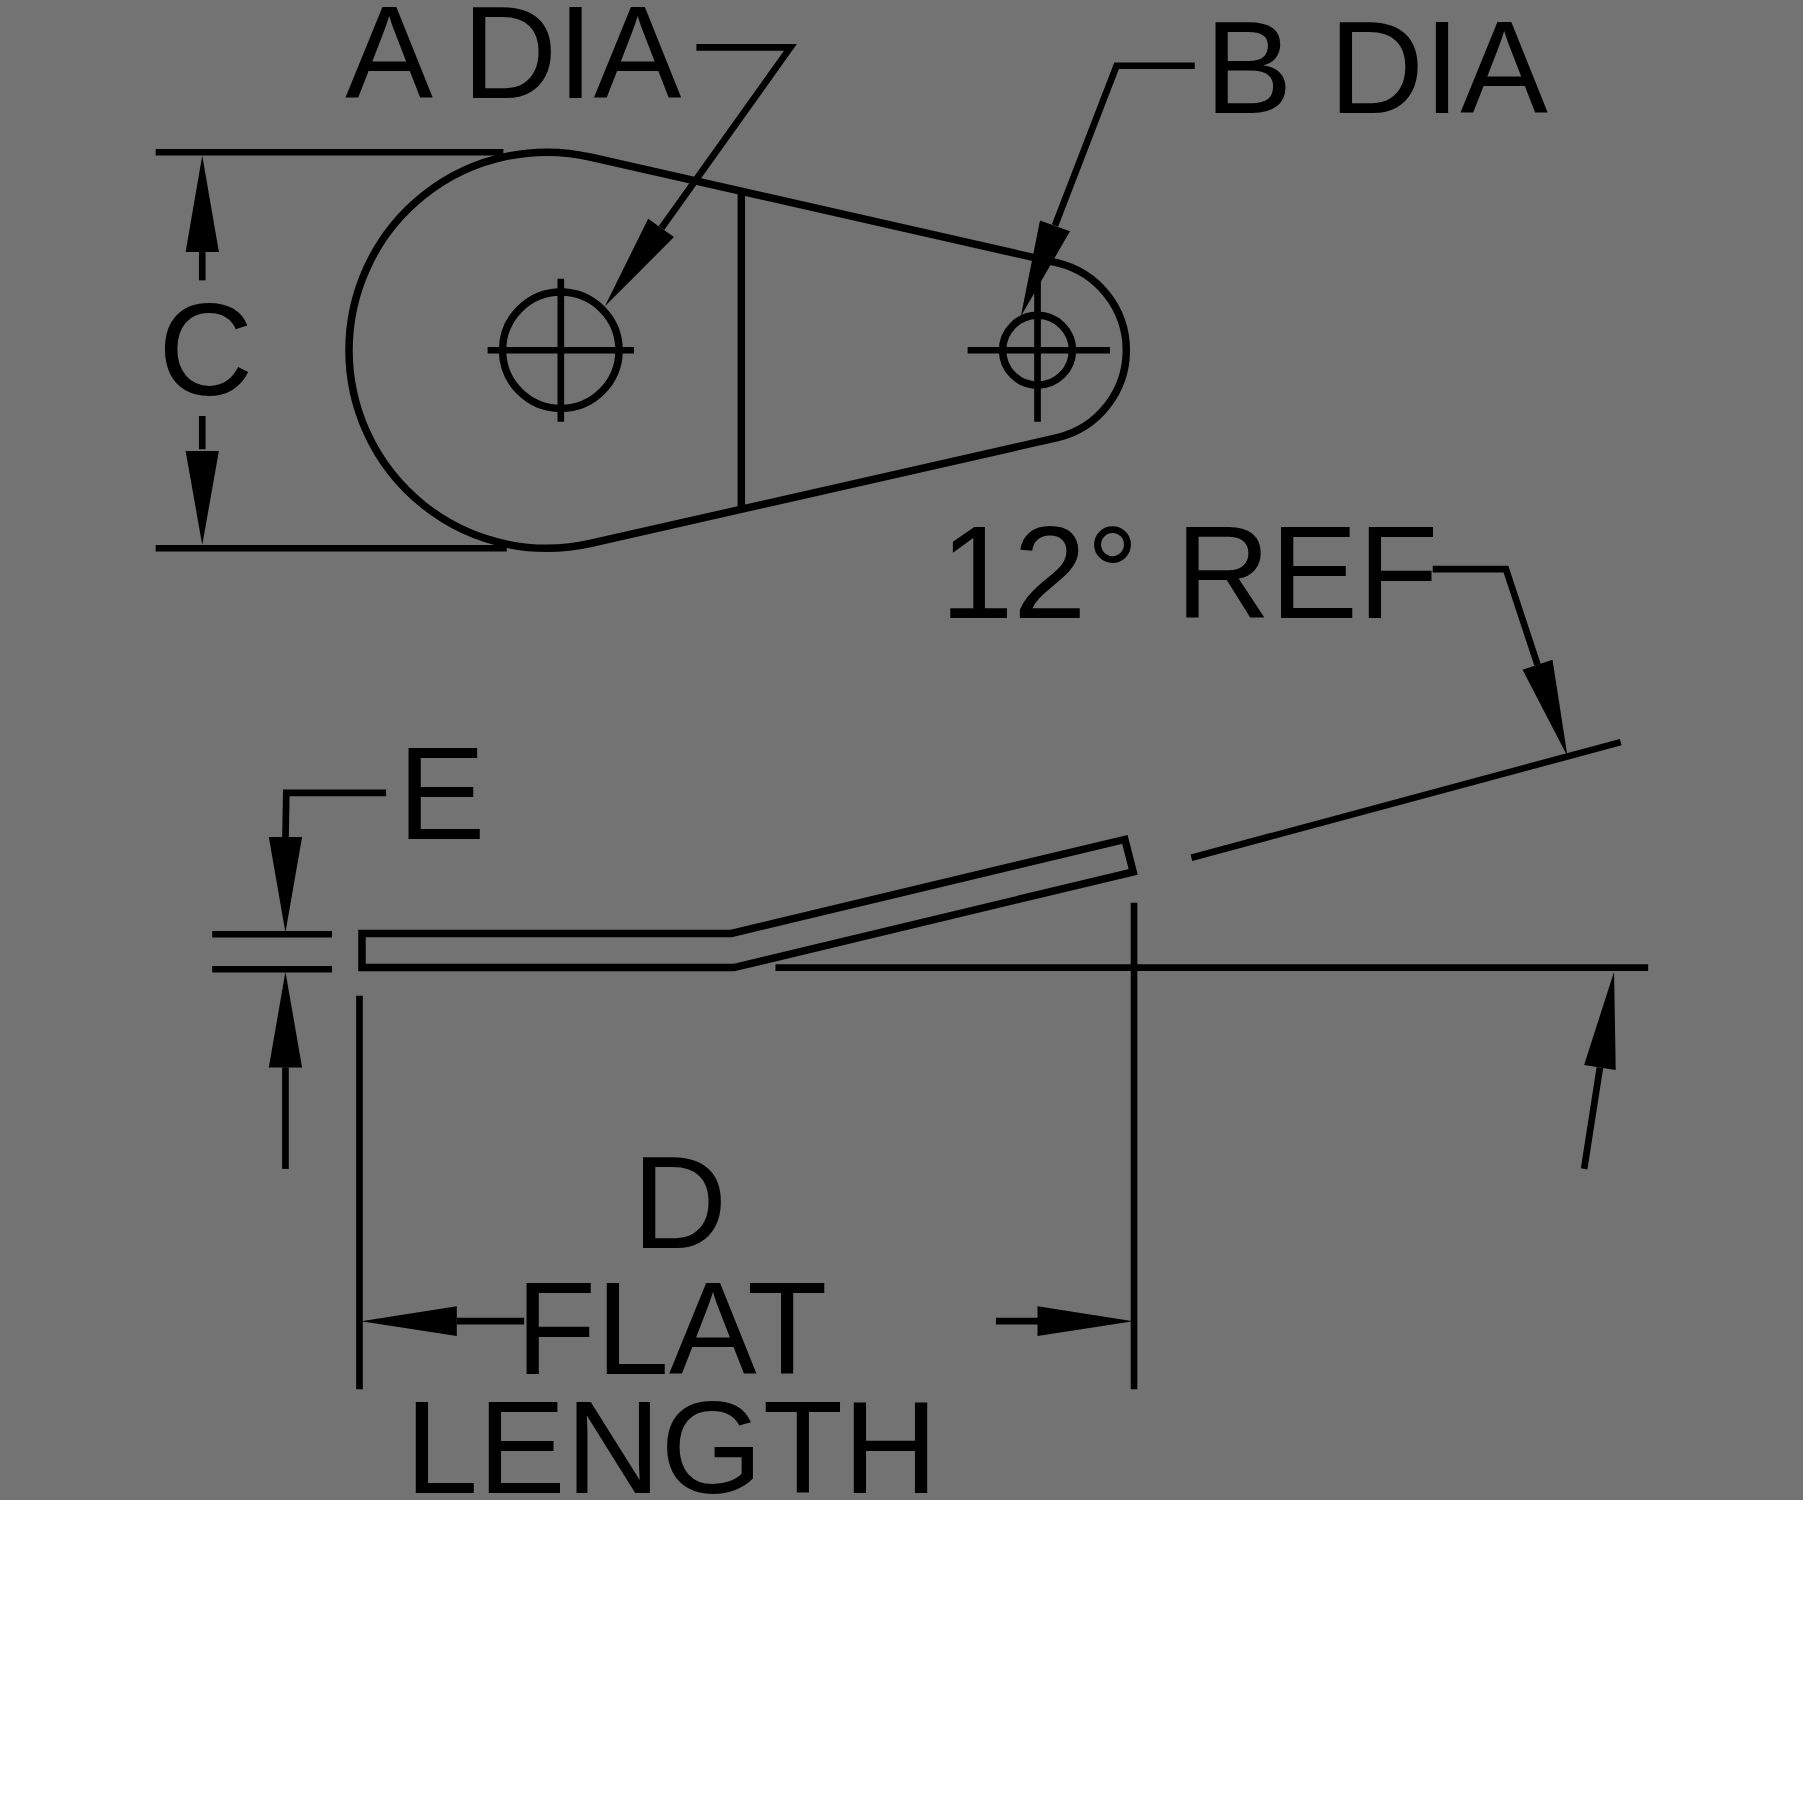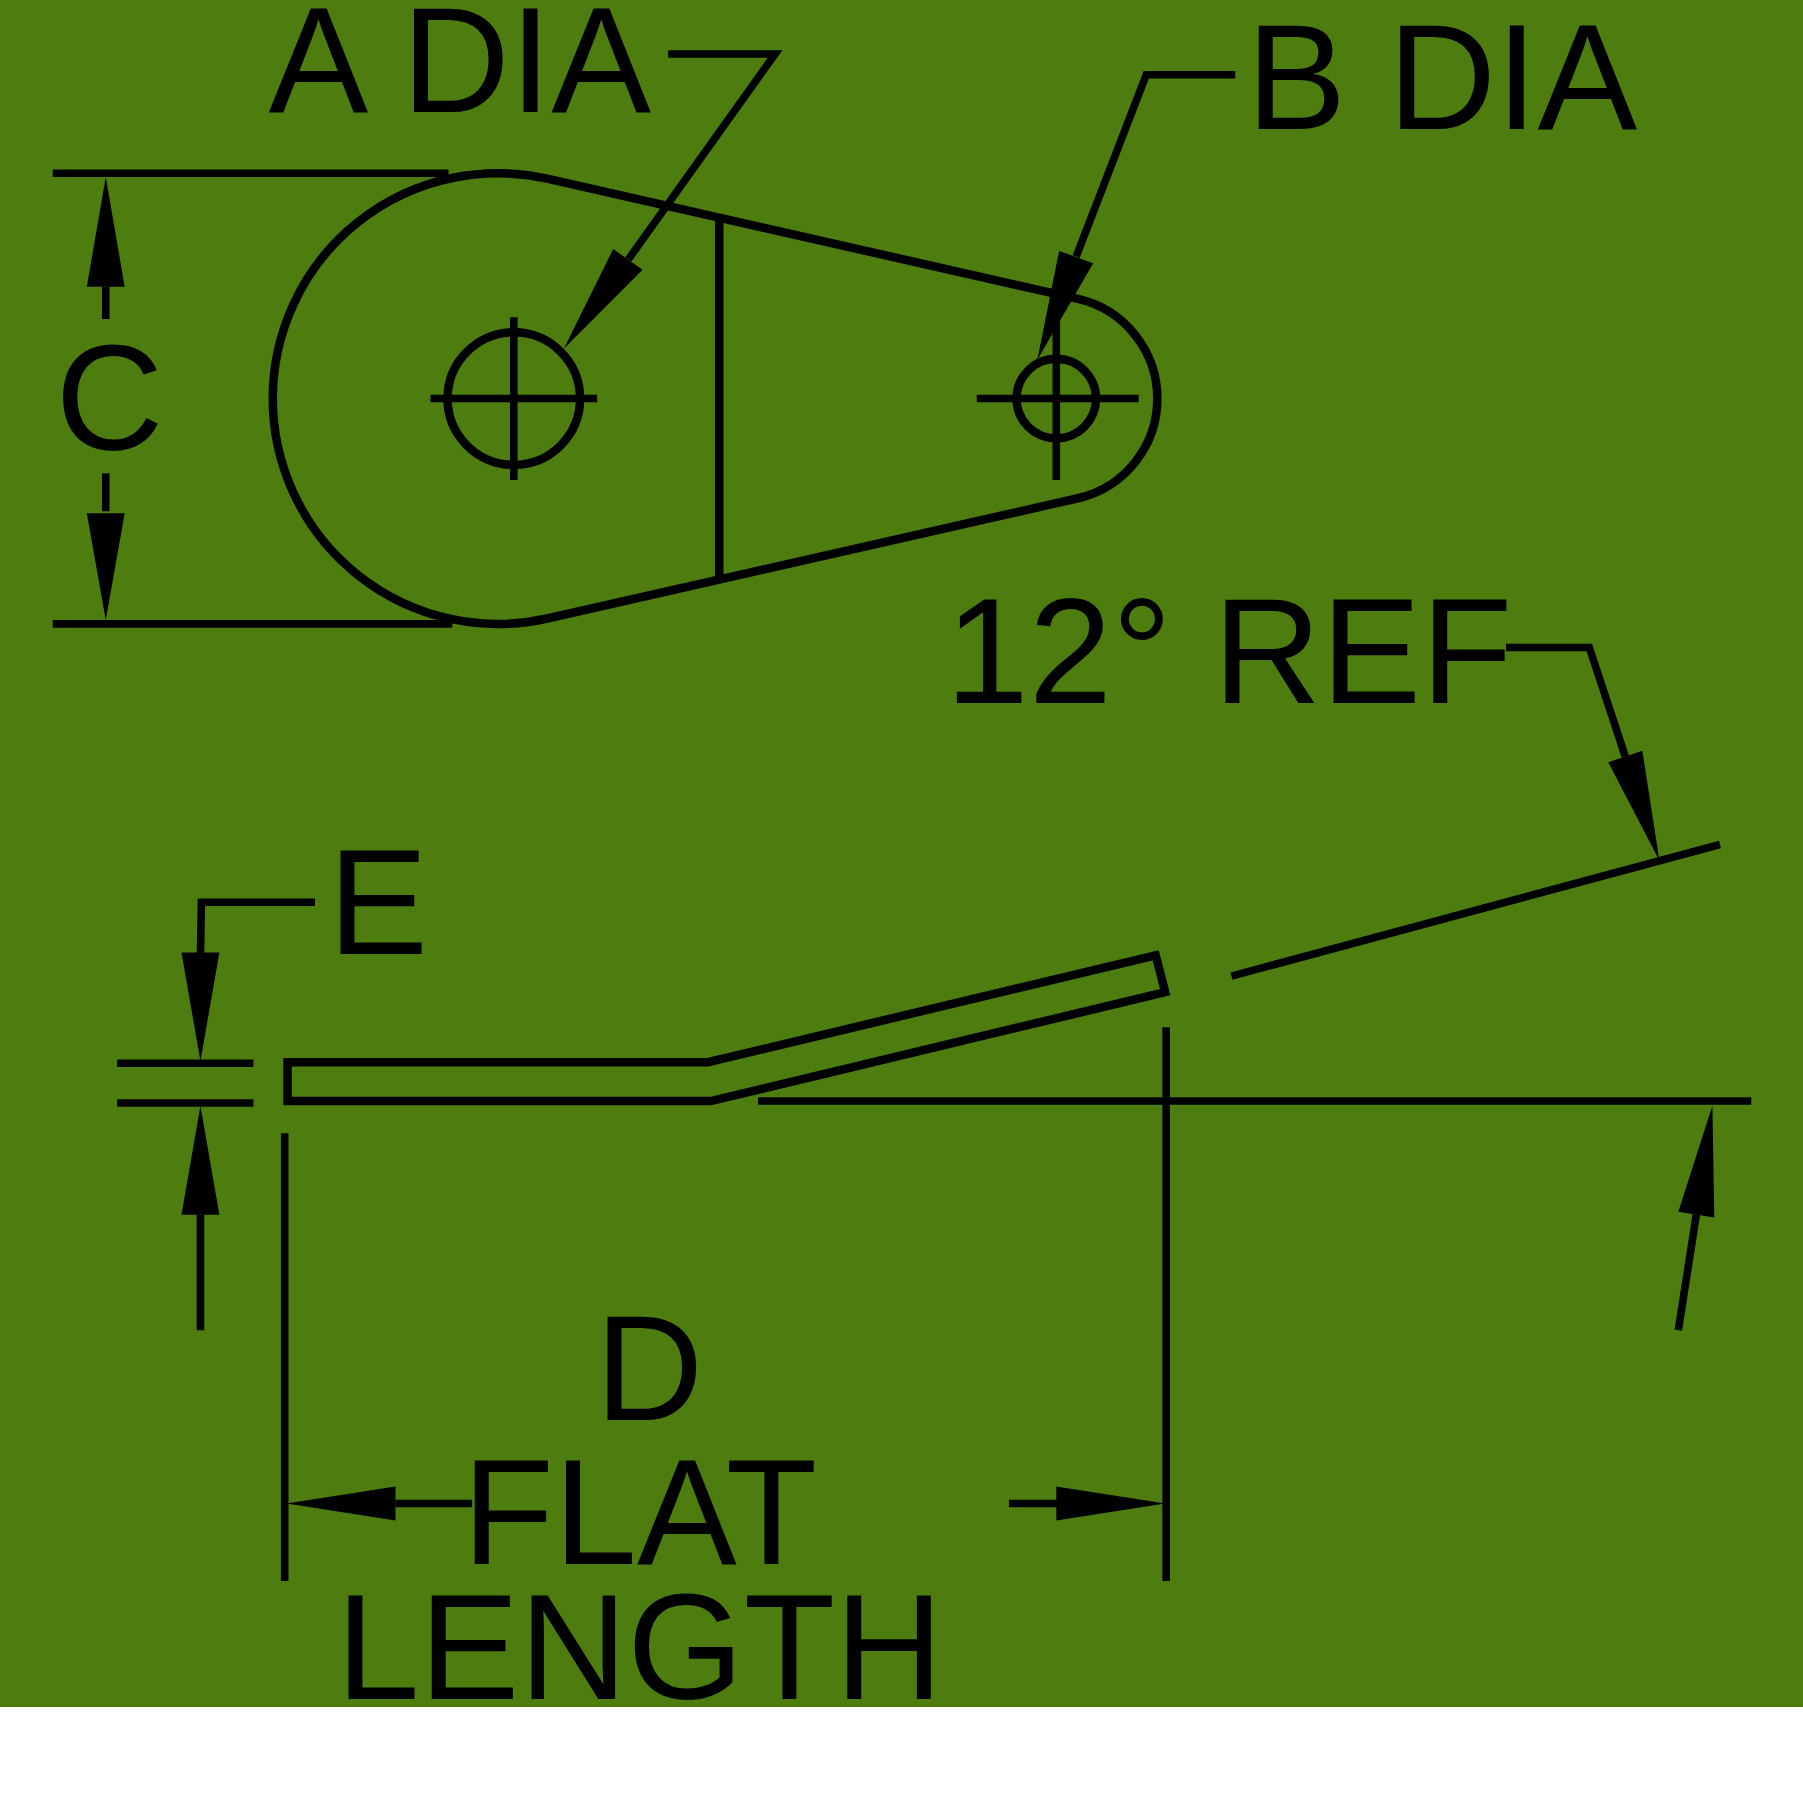--- a/index.html
+++ b/index.html
@@ -2,22 +2,22 @@
 <html><head>
 <meta charset="utf-8">
 <style>
   html, body {
     margin: 0;
     padding: 0;
     background: #ffffff;
   }
   .drawing-wrap {
     width: 1803px;
-    height: 1707px;
-    background: #4d7c0f;
+    height: 1500px;
+    background: #737373;
     position: relative;
   }
   svg {
     display: block;
     width: 100%;
     height: 100%;
   }
   .lbl {
     font-family: "Liberation Sans", sans-serif;
     font-size: 158px;

